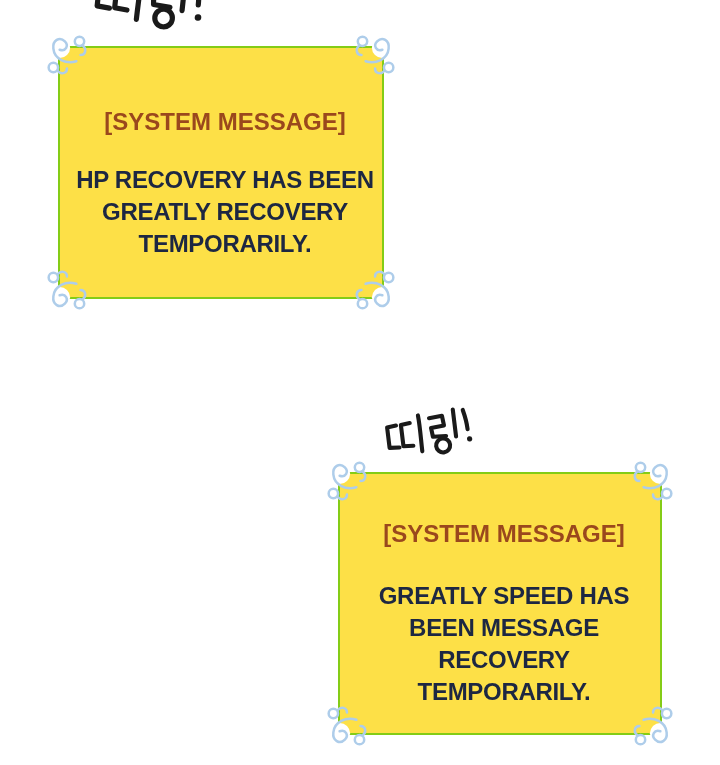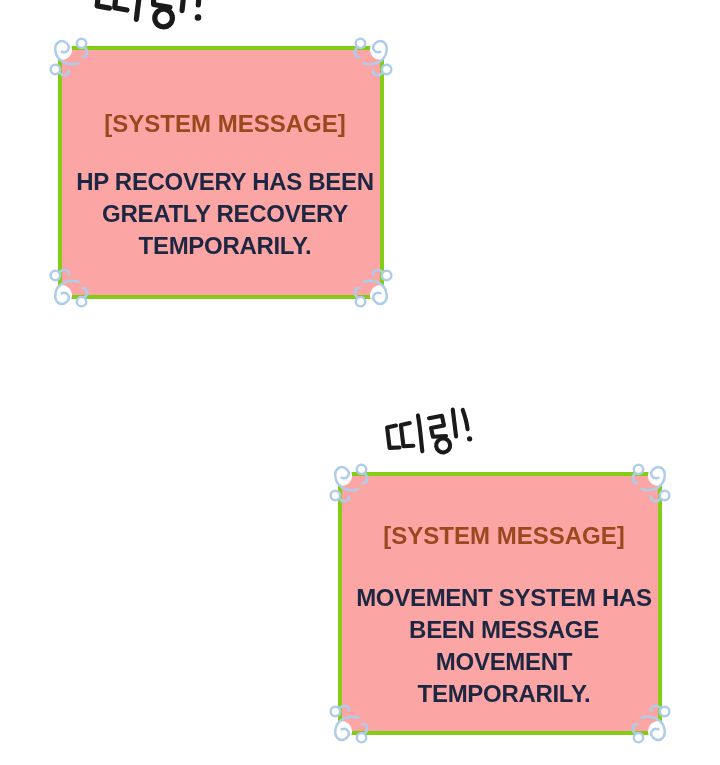--- a/index.html
+++ b/index.html
@@ -7,22 +7,22 @@
   body {
     position:relative;
     background:#ffffff;
     overflow:hidden;
     font-family:"Liberation Sans", sans-serif;
   }
 
   
   .msgbox {
     position:absolute;
-    background:#fca5a5;
-    border:4px solid #84cc16;
+    background:#fde047;
+    border:2px solid #84cc16;
     padding-left:8px;
   }
   .box1 { left:58px;  top:46px;  width:326px; height:253px; padding-top:60px; }
   .box2 { left:338px; top:472px; width:324px; height:263px; padding-top:46px; }
 
   .msg-title {
     text-align:center;
     font-weight:bold;
     font-size:24px;
     line-height:28px;
@@ -151,18 +151,18 @@
       </svg>
     </span>
   <span class="orn br">
       <svg viewBox="0 0 44 44">
         <use href="#orn-g"></use>
       </svg>
     </span>
 
   <div class="msg-title">[SYSTEM MESSAGE]</div>
   <div class="msg-body">
-    <div>MOVEMENT SYSTEM HAS</div>
+    <div>GREATLY SPEED HAS</div>
     <div>BEEN MESSAGE</div>
-    <div>MOVEMENT</div>
+    <div>RECOVERY</div>
     <div>TEMPORARILY.</div>
   </div>
 </div>
 
 </body></html>

